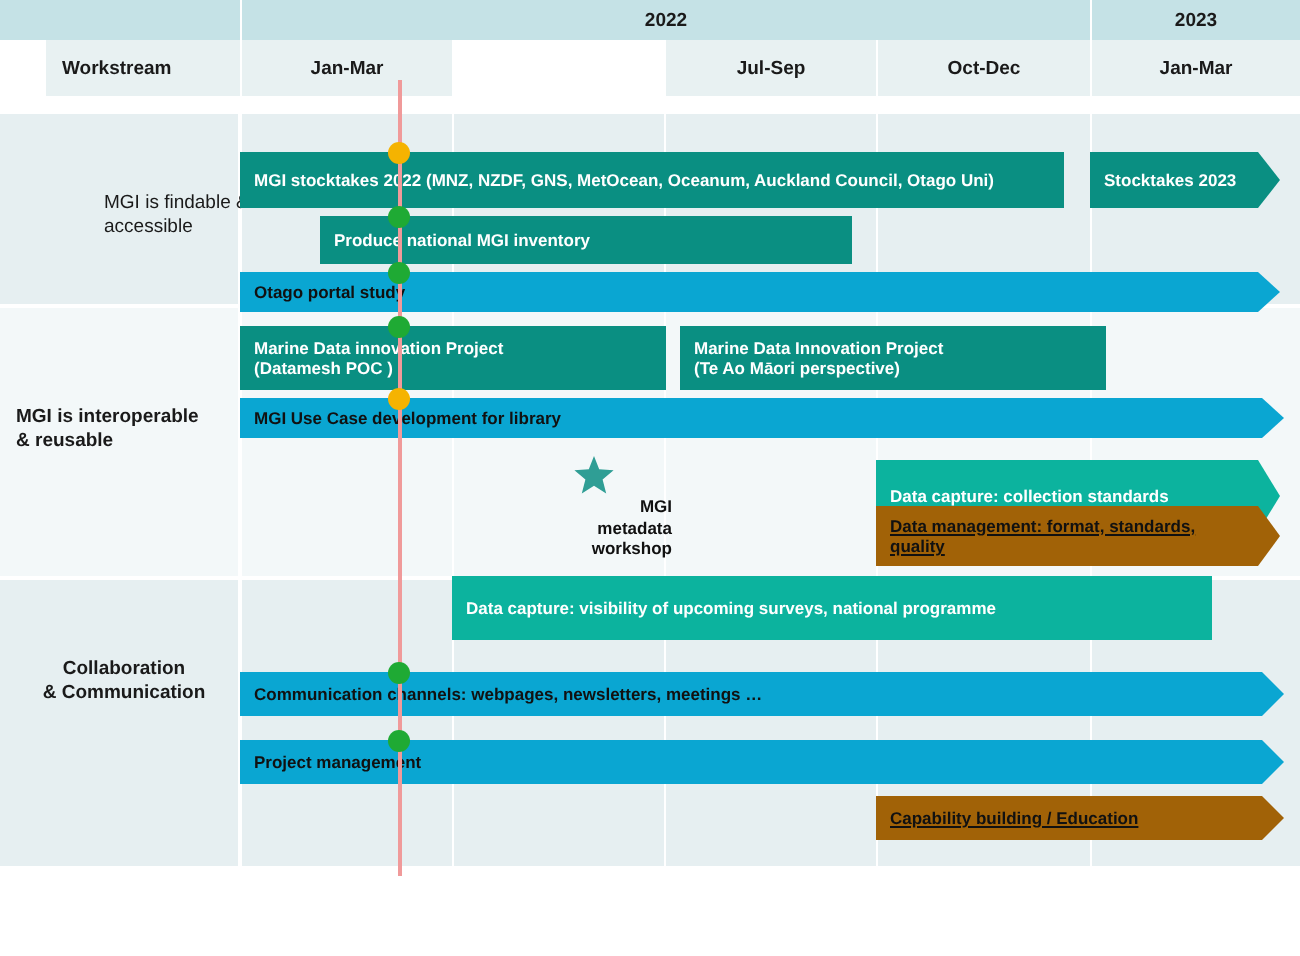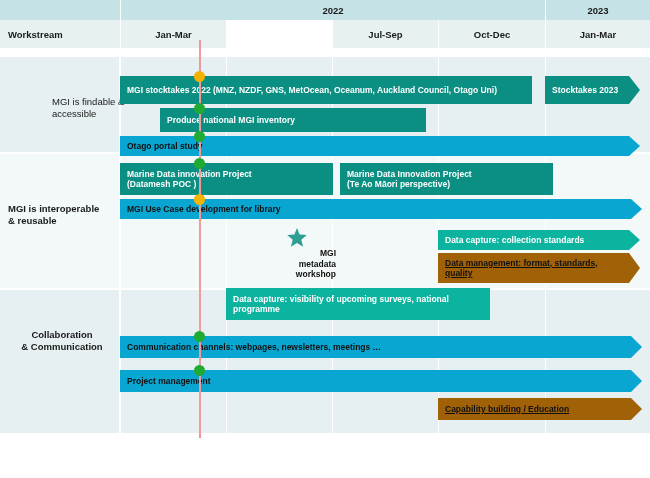--- a/index.html
+++ b/index.html
@@ -16,21 +16,21 @@
   .hdr-years .cell{position:absolute;top:0;height:20px;background:#c5e2e6;
     font-size:9.5px;font-weight:bold;color:#1a1a1a;
     display:flex;align-items:center;justify-content:center;}
   .hdr-years .blank{background:#c5e2e6;}
 
   .hdr-quarters{position:absolute;left:0;top:20px;width:650px;height:28px;}
   .hdr-quarters .cell{position:absolute;top:0;height:28px;background:#e8f1f2;
     font-size:9.5px;font-weight:bold;color:#1a1a1a;
     display:flex;align-items:center;justify-content:center;
     border-left:1px solid #ffffff;box-sizing:border-box;}
-  .hdr-quarters .wslabel{justify-content:flex-start;padding-left:8px;border-left:none;}
+  .hdr-quarters .wslabel{justify-content:flex-start;padding-left:8px;border-left:none;margin-left:23px;}
 
   
   .section{position:absolute;left:0;width:650px;box-sizing:border-box;}
   .section.tone-a{background:#e6eff1;}
   .section.tone-b{background:#f3f8f9;}
   .gridline{position:absolute;top:0;bottom:0;width:1px;background:#ffffff;}
   .sectline{position:absolute;left:0;width:650px;height:1px;background:#ffffff;}
 
   
   .bar{
@@ -119,24 +119,24 @@
       <div class="todayline" style="left: 199px; top: 40px; height: 398px; background: rgb(240, 154, 154);"></div>
       <div class="bar dark" style="left: 120px; top: 76px; width: 412px; height: 28px;">MGI stocktakes 2022 (MNZ, NZDF, GNS, MetOcean, Oceanum, Auckland Council, Otago Uni)</div>
       <div class="bar dark arrow" style="left: 545px; top: 76px; width: 95px; height: 28px;">Stocktakes 2023</div>
       <div class="bar dark" style="left: 160px; top: 108px; width: 266px; height: 24px;">Produce national  MGI inventory</div>
       <div class="bar ongo arrow ink" style="left: 120px; top: 136px; width: 520px; height: 20px;">Otago portal study</div>
       <div class="bar dark" style="left: 120px; top: 163px; width: 213px; height: 32px;">Marine  Data innovation  Project
 (Datamesh POC )</div>
       <div class="bar dark" style="left: 340px; top: 163px; width: 213px; height: 32px;">Marine  Data Innovation  Project
 (Te Ao Māori perspective)</div>
       <div class="bar ongo arrow ink" style="left: 120px; top: 199px; width: 522px; height: 20px;">MGI Use Case development for library</div>
-      <div class="bar med arrow" style="left: 438px; top: 230px; width: 202px; height: 20px;">Data capture: collection standards</div>
+      <div class="bar med arrow" style="left: 438px; top: 230px; width: 202px; height: 36px;">Data capture: collection standards</div>
       <div class="bar light arrow ink" style="left: 438px; top: 253px; width: 202px; height: 30px;">Data management: format, standards,
 quality</div>
-      <div class="bar med" style="left: 226px; top: 288px; width: 264px; height: 32px;">Data capture: visibility  of upcoming surveys, national programme</div>
+      <div class="bar med" style="left: 226px; top: 288px; width: 380px; height: 32px;">Data capture: visibility  of upcoming surveys, national programme</div>
       <div class="bar ongo arrow ink" style="left: 120px; top: 336px; width: 522px; height: 22px;">Communication channels: webpages, newsletters,  meetings …</div>
       <div class="bar ongo arrow ink" style="left: 120px; top: 370px; width: 522px; height: 22px;">Project management</div>
       <div class="bar light arrow ink" style="left: 438px; top: 398px; width: 204px; height: 22px;">Capability building / Education</div>
       <div class="starbox" style="left: 258px; top: 228px; width: 78px;">
         <svg width="20" height="19" viewBox="0 0 20 19">
           <polygon points="10,0 12.6,6.6 19.8,7.1 14.3,11.8 16.1,18.8 10,14.9 3.9,18.8 5.7,11.8 0.2,7.1 7.4,6.6" fill="#2f9e95"></polygon>
         </svg>
         <div style="white-space: pre-line;">MGI
 metadata
 workshop</div>

